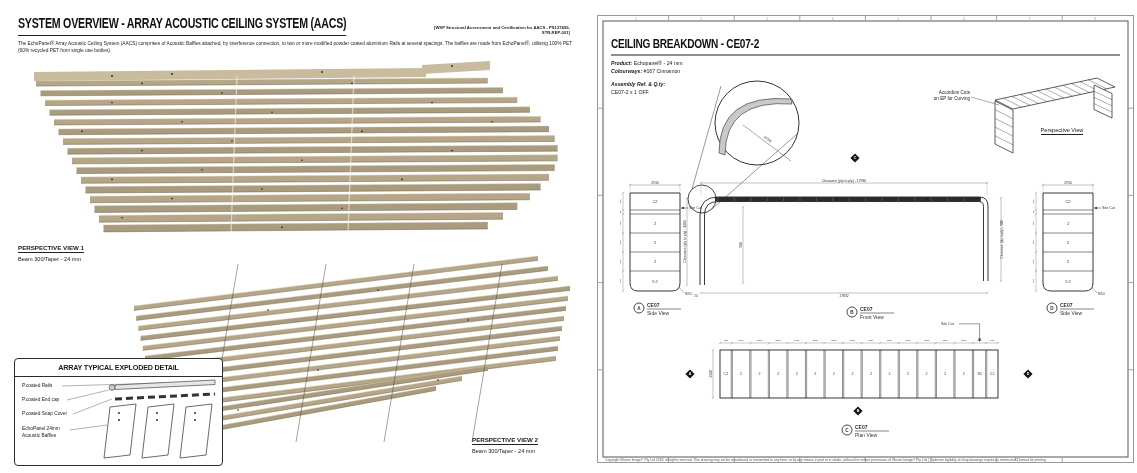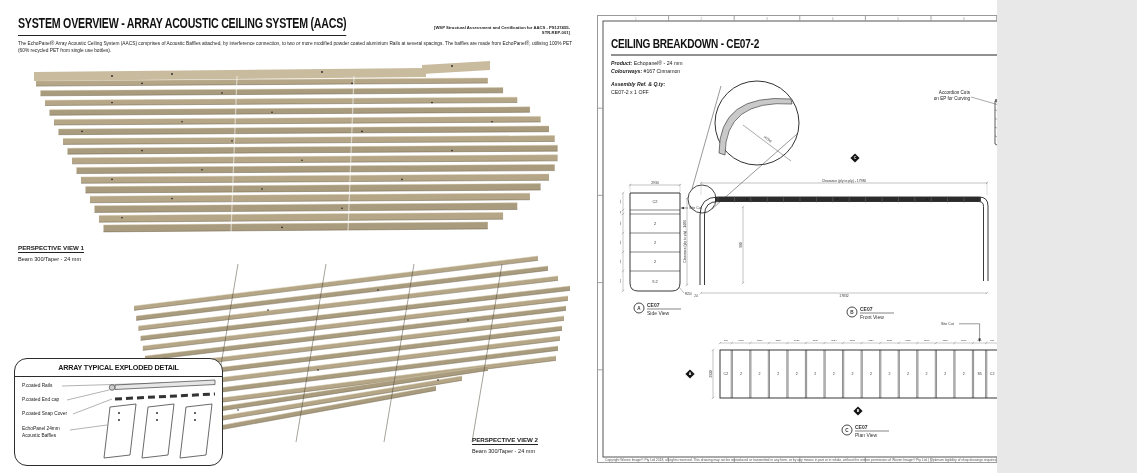--- a/index.html
+++ b/index.html
@@ -1,32 +1,32 @@
 <!DOCTYPE html>
 <html><head>
 <meta charset="utf-8">
 <style>
   html,body{margin:0;padding:0;background:#e8e8e8;}
-  #page{position:relative;width:997px;height:473px;background:#ffffff;overflow:hidden;
+  #page{position:relative;width:1137px;height:473px;background:#ffffff;overflow:hidden;
         font-family:"Liberation Sans",sans-serif;color:#1a1a1a;}
   .abs{position:absolute;}
   
   #doc-title{left:18px;top:15px;font-size:14px;font-weight:bold;letter-spacing:-.3px;
              white-space:nowrap;transform:scaleX(.76);transform-origin:left top;
              border-bottom:1.6px solid #222;padding-bottom:4px;color:#111;}
   #cert-note{left:428px;top:25px;width:142px;text-align:right;font-size:4.2px;font-weight:bold;
              color:#222;}
   #intro{left:18px;top:40px;width:557px;font-size:4.8px;line-height:1.55;color:#222;}
   .viewlabel{font-size:6.2px;font-weight:bold;border-bottom:.8px solid #222;display:inline-block;
              padding-bottom:1px;white-space:nowrap;}
   .viewsub{font-size:5.6px;margin-top:1.5px;white-space:nowrap;}
   #pv1-wrap{left:18px;top:236px;}
   #pv2-wrap{left:472px;top:428px;}
   #exploded{left:14px;top:358px;width:207px;height:106px;border:1.2px solid #2c2c2c;
-            border-radius:13px;background:#fff;}
+            border-radius:4px;background:#fff;}
   #exploded-title{left:0;right:0;top:4px;text-align:center;font-size:7.2px;font-weight:bold;
                   letter-spacing:-.2px;}
   #exploded-rule{left:0;right:0;top:17px;height:1px;background:#2c2c2c;}
   .expl-label{left:7px;font-size:4.8px;white-space:nowrap;}
   
   #sheet{left:597px;top:15px;width:537px;height:448px;background:#fff;}
   #sheet-title{left:14px;top:22px;font-size:12px;font-weight:bold;letter-spacing:-.3px;
                white-space:nowrap;transform:scaleX(.84);transform-origin:left top;color:#111;}
   .spec-line{left:14px;font-size:5.2px;white-space:nowrap;}
   .spec-label{font-weight:bold;font-style:italic;}

